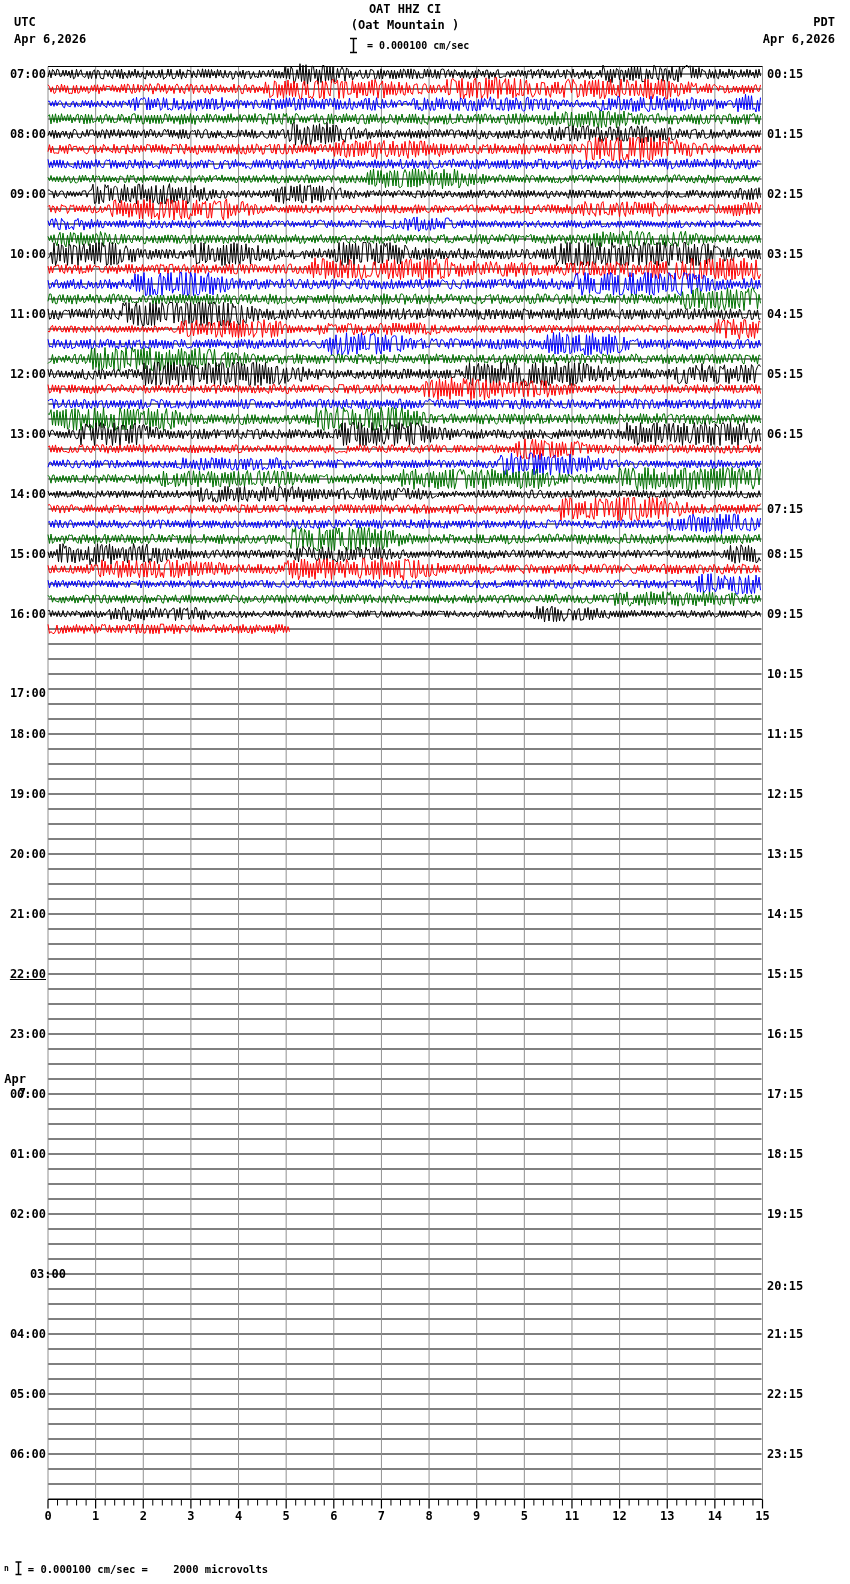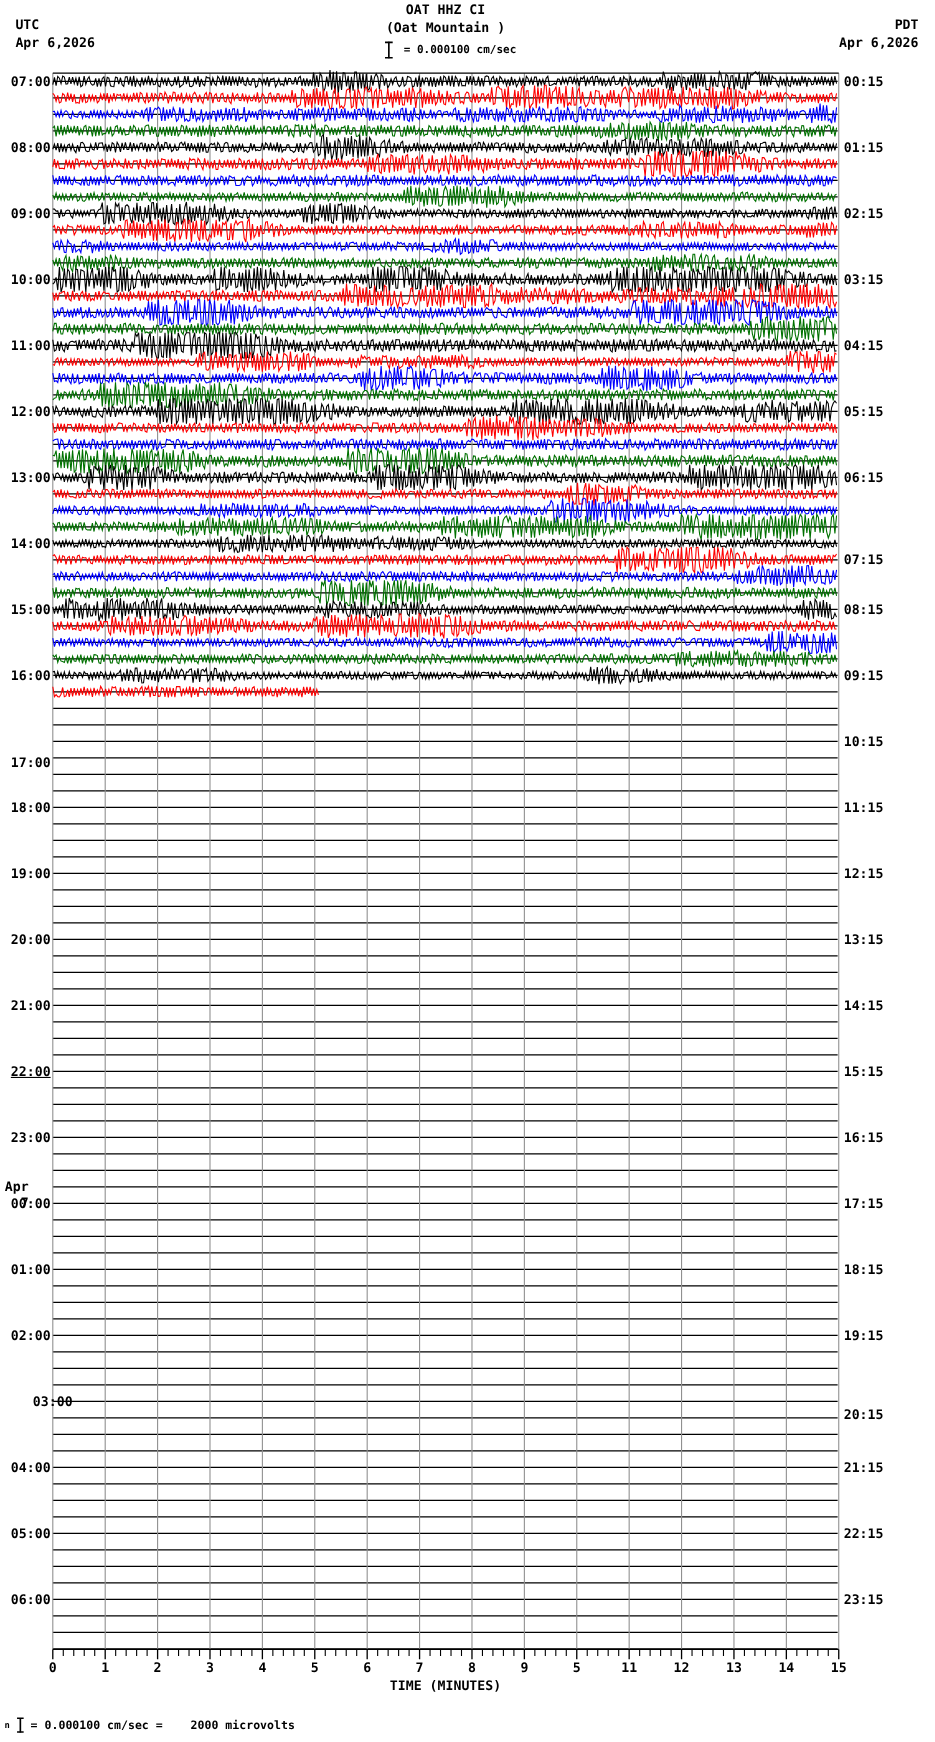--- a/index.html
+++ b/index.html
@@ -339,21 +339,20 @@
       <div class="tick-label" style="left: 429.067px; top: 1509px;">8</div>
       <div class="tick-label" style="left: 476.7px; top: 1509px;">9</div>
       <div class="tick-label" style="left: 524.333px; top: 1509px;">5</div>
       <div class="tick-label" style="left: 571.967px; top: 1509px;">11</div>
       <div class="tick-label" style="left: 619.6px; top: 1509px;">12</div>
       <div class="tick-label" style="left: 667.233px; top: 1509px;">13</div>
       <div class="tick-label" style="left: 714.867px; top: 1509px;">14</div>
       <div class="tick-label" style="left: 762.5px; top: 1509px;">15</div>
     </div>
 
-  <div class="abs axis-title" style="left:48px;top:1525px;width:714px;text-align:center;">TIME (MINUTES)</div>
 
   <div class="abs cal-note" style="left:4px;top:1561px;">
     <span class="cal-mark">n</span>
     <svg width="7" height="15">
       <line x1="0.5" y1="1" x2="6.5" y2="1" stroke="#000" stroke-width="1.5"></line>
       <line x1="3.5" y1="1" x2="3.5" y2="14" stroke="#000" stroke-width="1.5"></line>
       <line x1="0.5" y1="13.5" x2="6.5" y2="13.5" stroke="#000" stroke-width="1.5"></line>
     </svg>
     <span class="scaletext" style="font-size:10.5px;">= 0.000100 cm/sec =    2000 microvolts</span>
   </div>

